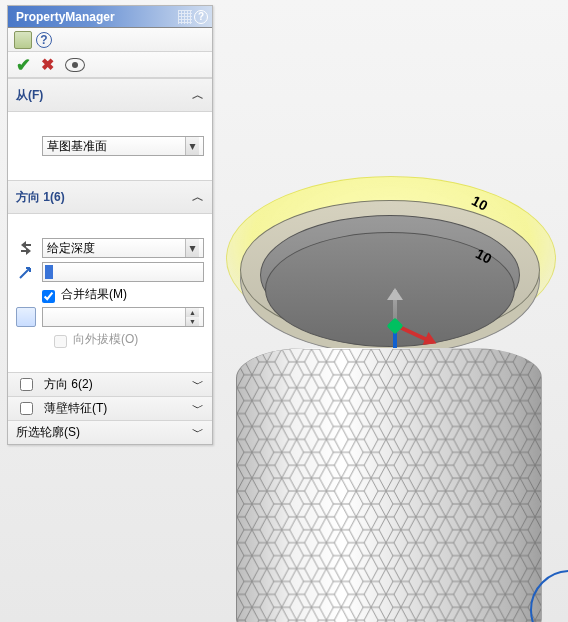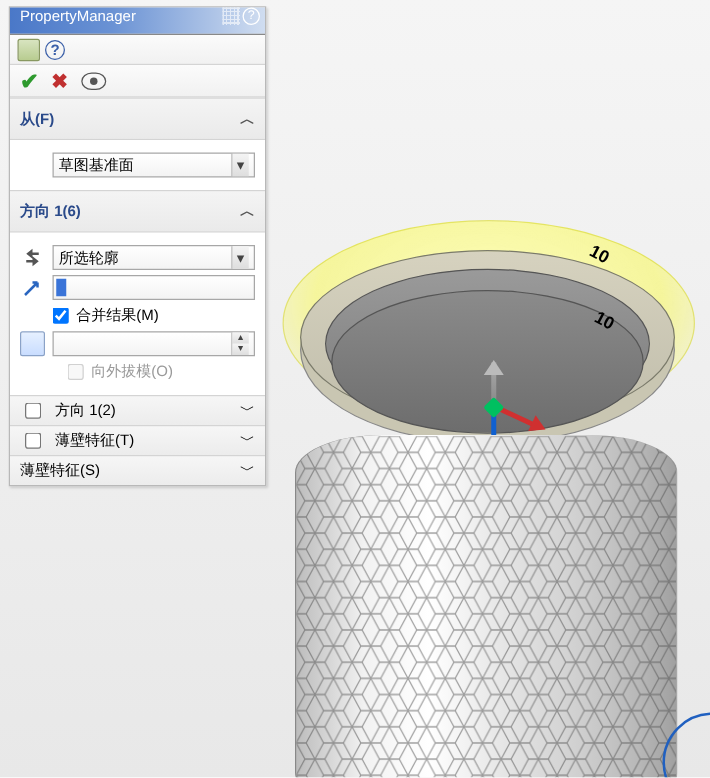--- a/index.html
+++ b/index.html
@@ -83,23 +83,23 @@
     background: transparent;
   }
   
   .pm {
     position: absolute; left: 7px; top: 5px; width: 206px;
     background: #ffffff;
     border: 1px solid #b8b8b8;
     box-shadow: 1px 1px 2px rgba(0,0,0,0.15);
   }
   .pm-title {
-    display: flex; align-items: flex-start; height: 22px;
+    display: flex; align-items: center; height: 22px;
     background: linear-gradient(to right, #4a78c8, #6a92d4 40%, #d0ddf0);
-    color: #fff; padding: 0 4px 0 8px; font-weight: normal;
+    color: #fff; padding: 0 4px 0 8px; font-weight: bold;
     border-bottom: 1px solid #888;
   }
   .pm-title .spacer { flex: 1; }
   .pm-title .grip { width:14px; height:14px; background:
     repeating-linear-gradient(#fff 0 1px, transparent 1px 3px),
     repeating-linear-gradient(90deg, #fff 0 1px, transparent 1px 3px);
     opacity:0.6; margin-right:2px;
   }
   .pm-title .helpA { width:14px; height:14px; border:1px solid #fff; border-radius:50%; color:#fff; font-size:10px; line-height:12px; text-align:center; }
   .feat {
@@ -121,33 +121,33 @@
   .cancel { color:#c03030; font-size:16px; font-weight:bold; cursor:pointer; }
   .eye { width:20px; height:14px; border:1px solid #555; border-radius:50%/60%; position:relative; }
   .eye::after { content:""; position:absolute; left:6px; top:3px; width:6px; height:6px; background:#555; border-radius:50%; }
   .section-head {
     display:flex; align-items:center; padding:16px 8px; height:22px;
     background: linear-gradient(#f4f4f4,#eaeaea);
     border-top:1px solid #d4d4d4; border-bottom:1px solid #d4d4d4;
     color:#2a4a8a; font-weight:bold;
   }
   .section-head .chev { margin-left:auto; color:#555; font-size:12px; }
-  .section-body { padding:6px 8px; }
+  .section-body { padding:20px 8px; }
   .row { display:flex; align-items:center; gap:6px; margin:4px 0; }
   .iconcell { width:20px; display:flex; justify-content:center; }
   .combo, .textbox, .spinbox {
     flex:1; height:20px; border:1px solid #a7a7a7;
     background: linear-gradient(#fff,#f3f3f3);
     display:flex; align-items:center; padding:0 4px;
   }
   .combo .dd { margin-left:auto; width:14px; text-align:center; color:#444; background:linear-gradient(#f4f4f4,#dedede); border-left:1px solid #bbb; height:100%; line-height:18px; }
   .spinbox .spin { margin-left:auto; width:14px; display:flex; flex-direction:column; border-left:1px solid #bbb; height:100%; }
   .spinbox .spin div { flex:1; text-align:center; font-size:7px; line-height:9px; color:#444; background:linear-gradient(#f4f4f4,#dedede); }
   .sel { background:#3a74d8; color:#fff; padding:0 2px; margin:2px; height:14px; line-height:14px; min-width:8px; }
-  .chk { display:flex; align-items:center; gap:6px; }
+  .chk { display:flex; align-items:flex-end; gap:6px; }
   .chk input { margin:0; }
   .flat-row {
     display:flex; align-items:center; gap:8px; padding:4px 8px; height:24px;
     border-top:1px solid #d4d4d4;
     background: linear-gradient(#f6f6f6,#ececec);
   }
   .svgbtn { width:18px; height:18px; display:flex; align-items:center; justify-content:center; }
   .rev { width:16px; height:16px; display:inline-block; }
   .draftbox {
     width:20px; height:20px;
@@ -235,21 +235,21 @@
     <div class="section-body">
       <div class="row">
         <span class="iconcell">
           <span class="svgbtn">
             <svg class="rev" viewBox="0 0 16 16">
                 <path d="M3 5 L8 1 L8 4 L13 4 L13 6 L8 6 L8 9 Z M13 11 L8 15 L8 12 L3 12 L3 10 L8 10 L8 7 Z" fill="#555"></path>
               </svg>
           </span>
         </span>
         <div class="combo">
-          <span>所选轮廓</span>
+          <span>给定深度</span>
           <span class="dd">▾</span>
         </div>
       </div>
       <div class="row">
         <span class="iconcell">
           <span class="svgbtn">
             <svg class="rev" viewBox="0 0 16 16">
                 <path d="M2 14 L12 4 M12 4 L8 4 M12 4 L12 8" stroke="#2a66c0" stroke-width="2" fill="none"></path>
               </svg>
           </span>
@@ -279,32 +279,32 @@
       <div class="row muted" style="margin-left:38px;">
         <label class="chk">
           <input type="checkbox" disabled="" style="">
           <span>向外拔模(O)</span>
         </label>
       </div>
     </div>
 
     <div class="flat-row">
       <input type="checkbox" style="">
-      <span>方向 1(2)</span>
+      <span>方向 6(2)</span>
       <span style="flex:1"></span>
       <span class="chev">﹀</span>
     </div>
 
     <div class="flat-row">
       <input type="checkbox" style="">
       <span>薄壁特征(T)</span>
       <span style="flex:1"></span>
       <span class="chev">﹀</span>
     </div>
 
     <div class="flat-row">
-      <span>薄壁特征(S)</span>
+      <span>所选轮廓(S)</span>
       <span style="flex:1"></span>
       <span class="chev">﹀</span>
     </div>
 
   </div>
 </div>
 
 </body></html>

